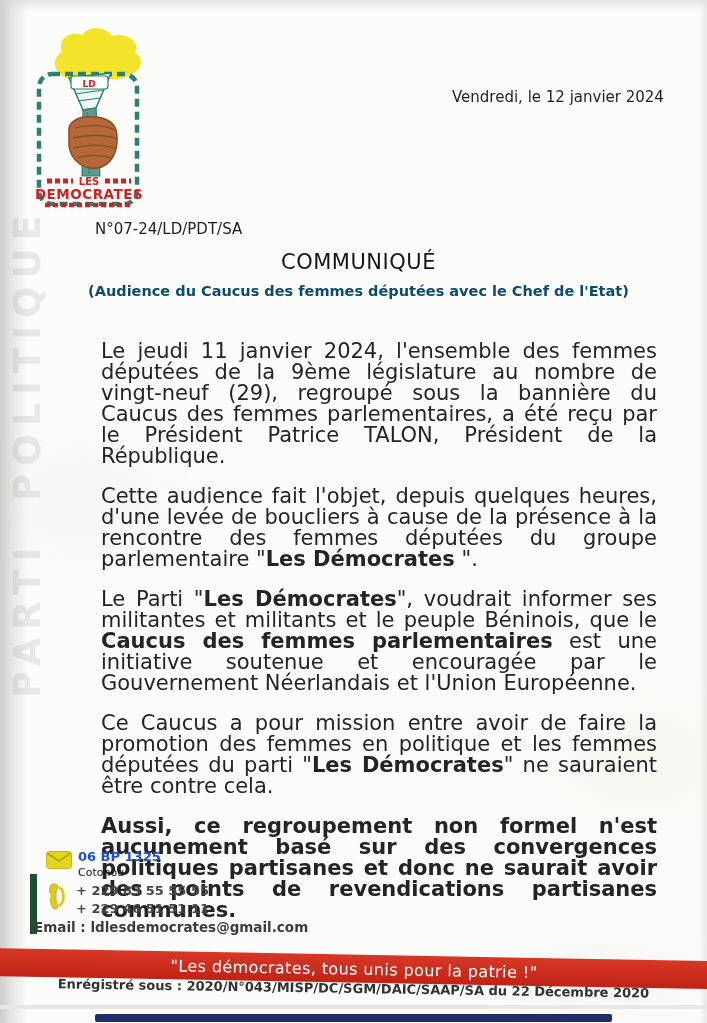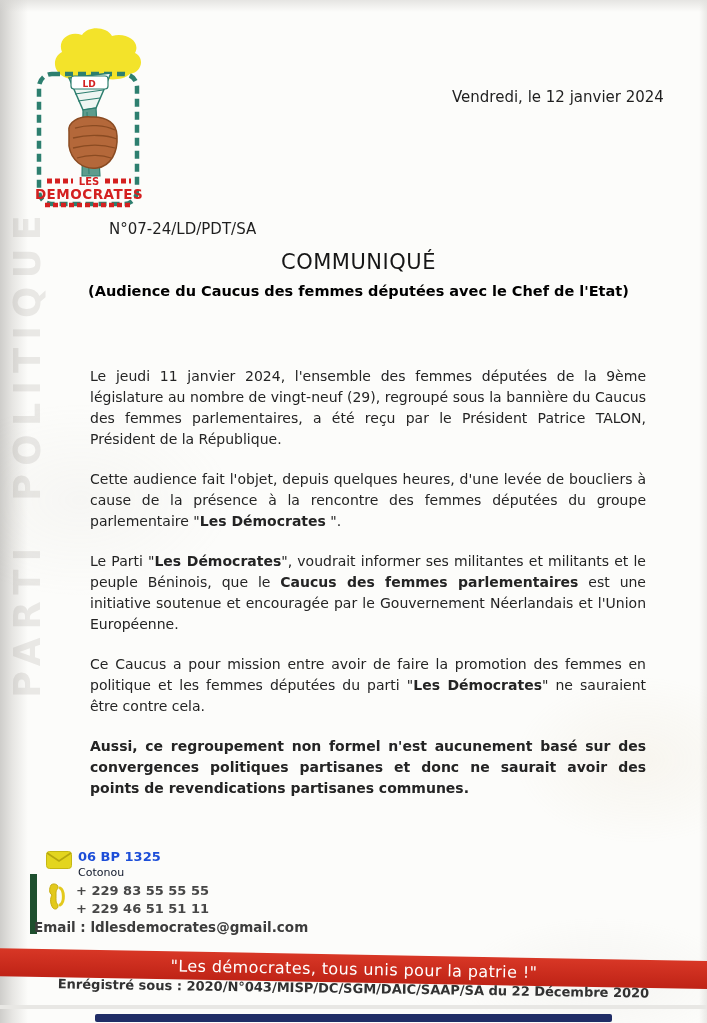--- a/index.html
+++ b/index.html
@@ -28,29 +28,29 @@
     writing-mode:vertical-rl;transform:rotate(180deg);
     font-size:37px;font-weight:bold;letter-spacing:8px;word-spacing:18px;
     color:rgba(110,104,92,.13);white-space:nowrap;user-select:none;
   }
 
   
   .logo{position:absolute;left:35px;top:28px;width:110px;height:184px;}
 
   
   .date-line{position:absolute;left:452px;top:88px;font-size:15px;color:#1f1f1f;}
-  .ref-line{position:absolute;left:95px;top:220px;font-size:15px;color:#1f1f1f;margin-left:14px;}
+  .ref-line{position:absolute;left:95px;top:220px;font-size:15px;color:#1f1f1f;}
   .doc-title{position:absolute;left:10px;right:0;top:250px;text-align:center;
     font-size:21px;font-weight:normal;letter-spacing:.5px;color:#161616;}
   .doc-subtitle{position:absolute;left:10px;right:0;top:283px;text-align:center;
-    font-size:14.5px;font-weight:bold;color:#000000;}
+    font-size:14.5px;font-weight:bold;color:#0c4a6e;}
 
   
-  .body-text{position:absolute;left:90px;top:341px;width:556px;
-    font-size:14px;line-height:21px;text-align:justify;color:#242424;margin-top:25px;}
+  .body-text{position:absolute;left:101px;top:341px;width:556px;
+    font-size:21px;line-height:21px;text-align:justify;color:#242424;}
   .body-text p{margin:0 0 19px 0;}
   .body-text .b{font-weight:bold;}
 
   
   .green-bar{position:absolute;left:30px;top:874px;width:7px;height:60px;background:#1e4f2e;}
   .envelope{position:absolute;left:46px;top:851px;}
   .addr1{position:absolute;left:78px;top:849px;font-size:13px;font-weight:bold;color:#1d4ed8;}
   .addr2{position:absolute;left:78px;top:866px;font-size:11px;font-weight:normal;color:#0f172a;}
   .phone-ic{position:absolute;left:47px;top:882px;}
   .tel1{position:absolute;left:76px;top:883px;font-size:13px;font-weight:bold;color:#474747;}

